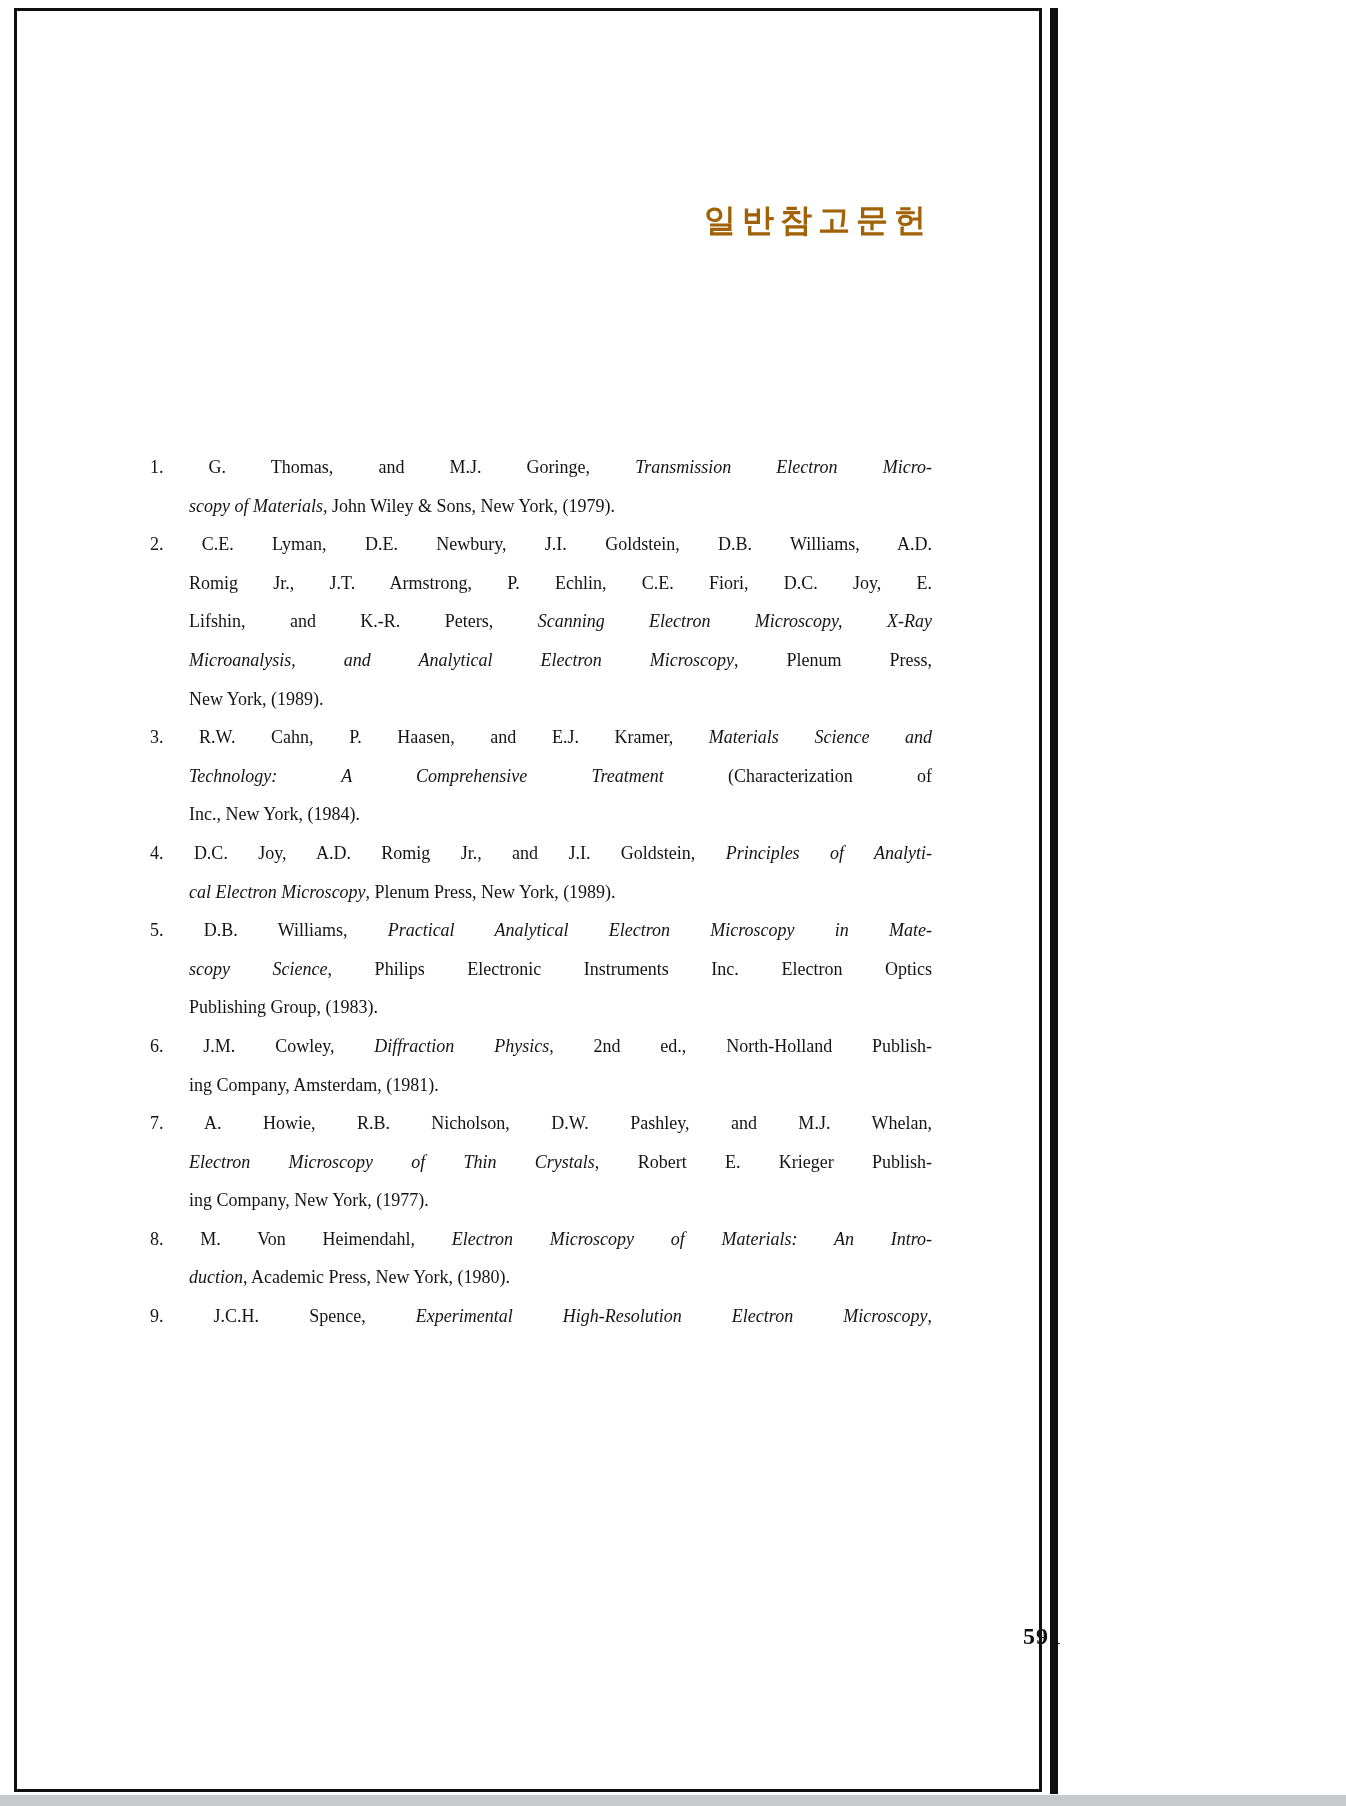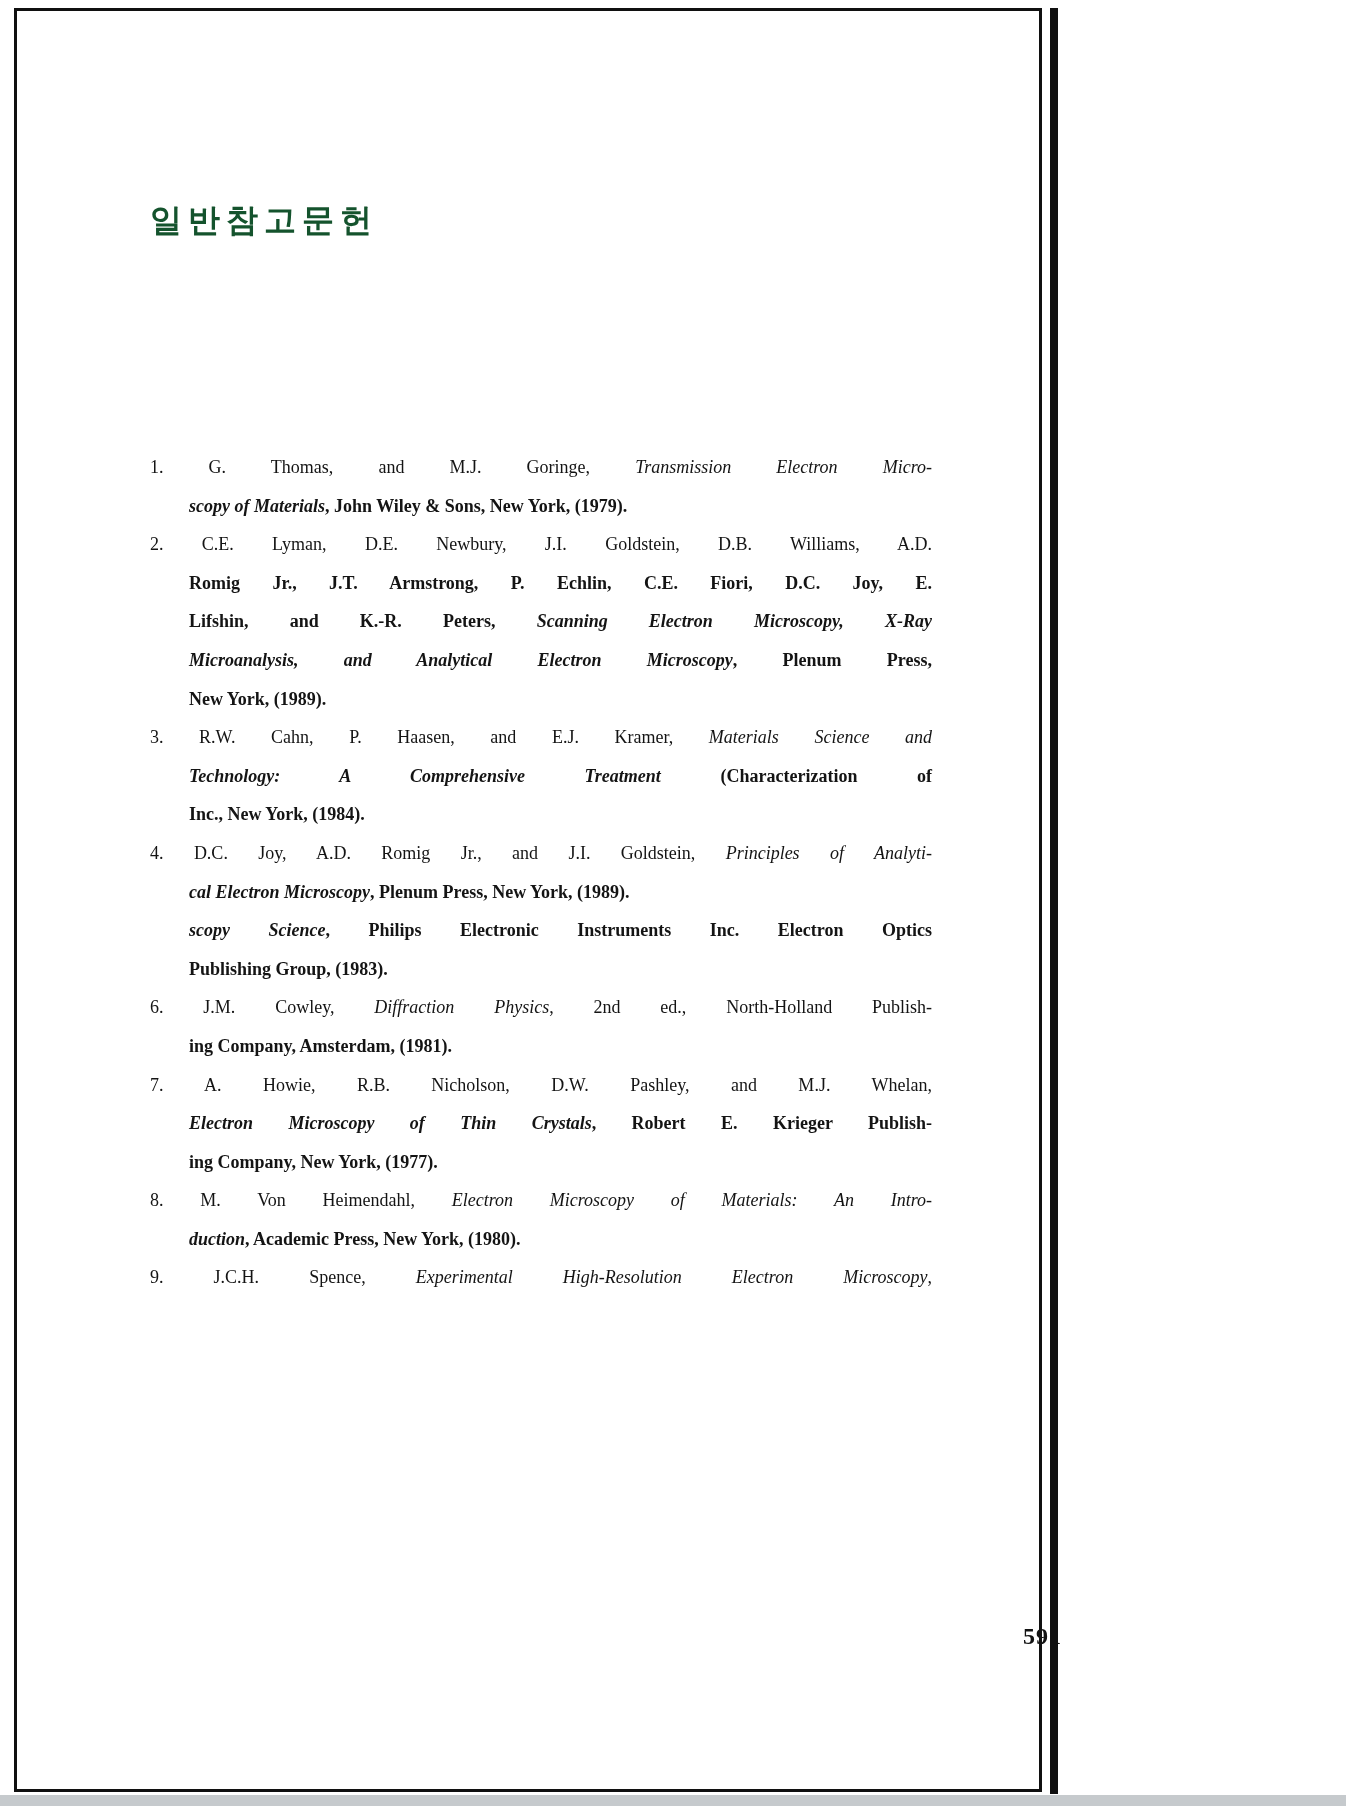--- a/index.html
+++ b/index.html
@@ -27,45 +27,44 @@
   .bottom-strip {
     position: absolute;
     left: 0; top: 1795px;
     width: 1346px; height: 11px;
     background: #c6cacd;
   }
   .title {
     position: absolute;
     left: 133px; top: 188px;
     width: 782px;
-    text-align: left;
+    text-align: right;
     font-size: 32px;
     letter-spacing: 6px;
     font-weight: 600;
-    color: #14532d;
+    color: #a16207;
     font-family: "DejaVu Sans", "Liberation Sans", sans-serif;
   }
   .refs {
     position: absolute;
     left: 133px; top: 437px;
     width: 782px;
     font-size: 18px;
     line-height: 38.6px;
     color: #141414;
   }
   .ref-line {
     text-align: justify;
     text-align-last: justify;
   }
   .ref-line.last {
     text-align-last: left;
   }
   .ref-line.cont {
     margin-left: 39px;
-    font-weight: bold;
   }
   .it { font-style: italic; }
   .page-num {
     position: absolute;
     left: 1006px; top: 1612px;
     font-size: 24px;
     font-weight: bold;
     letter-spacing: 1px;
     color: #121212;
   }
@@ -81,20 +80,21 @@
       <div class="ref-line"><span>2. </span><span>C.E. Lyman, D.E. Newbury, J.I. Goldstein, D.B. Williams, A.D.</span></div>
       <div class="ref-line cont"><span>Romig Jr., J.T. Armstrong, P. Echlin, C.E. Fiori, D.C. Joy, E.</span></div>
       <div class="ref-line cont"><span>Lifshin, and K.-R. Peters, </span><span class="it">Scanning Electron Microscopy, X-Ray</span></div>
       <div class="ref-line cont"><span class="it">Microanalysis, and Analytical Electron Microscopy</span><span>, Plenum Press,</span></div>
       <div class="ref-line cont last"><span>New York, (1989).</span></div>
       <div class="ref-line"><span>3. </span><span>R.W. Cahn, P. Haasen, and E.J. Kramer, </span><span class="it">Materials Science and</span></div>
       <div class="ref-line cont"><span class="it">Technology: A Comprehensive Treatment</span><span> (Characterization of</span></div>
       <div class="ref-line cont last"><span>Inc., New York, (1984).</span></div>
       <div class="ref-line"><span>4. </span><span>D.C. Joy, A.D. Romig Jr., and J.I. Goldstein, </span><span class="it">Principles of Analyti-</span></div>
       <div class="ref-line cont last"><span class="it">cal Electron Microscopy</span><span>, Plenum Press, New York, (1989).</span></div>
+      <div class="ref-line"><span>5. </span><span>D.B. Williams, </span><span class="it">Practical Analytical Electron Microscopy in Mate-</span></div>
       <div class="ref-line cont"><span class="it">scopy Science</span><span>, Philips Electronic Instruments Inc. Electron Optics</span></div>
       <div class="ref-line cont last"><span>Publishing Group, (1983).</span></div>
       <div class="ref-line"><span>6. </span><span>J.M. Cowley, </span><span class="it">Diffraction Physics</span><span>, 2nd ed., North-Holland Publish-</span></div>
       <div class="ref-line cont last"><span>ing Company, Amsterdam, (1981).</span></div>
       <div class="ref-line"><span>7. </span><span>A. Howie, R.B. Nicholson, D.W. Pashley, and M.J. Whelan,</span></div>
       <div class="ref-line cont"><span class="it">Electron Microscopy of Thin Crystals</span><span>, Robert E. Krieger Publish-</span></div>
       <div class="ref-line cont last"><span>ing Company, New York, (1977).</span></div>
       <div class="ref-line"><span>8. </span><span>M. Von Heimendahl, </span><span class="it">Electron Microscopy of Materials: An Intro-</span></div>
       <div class="ref-line cont last"><span class="it">duction</span><span>, Academic Press, New York, (1980).</span></div>
       <div class="ref-line"><span>9. </span><span>J.C.H. Spence, </span><span class="it">Experimental High-Resolution Electron Microscopy</span><span>,</span></div>

